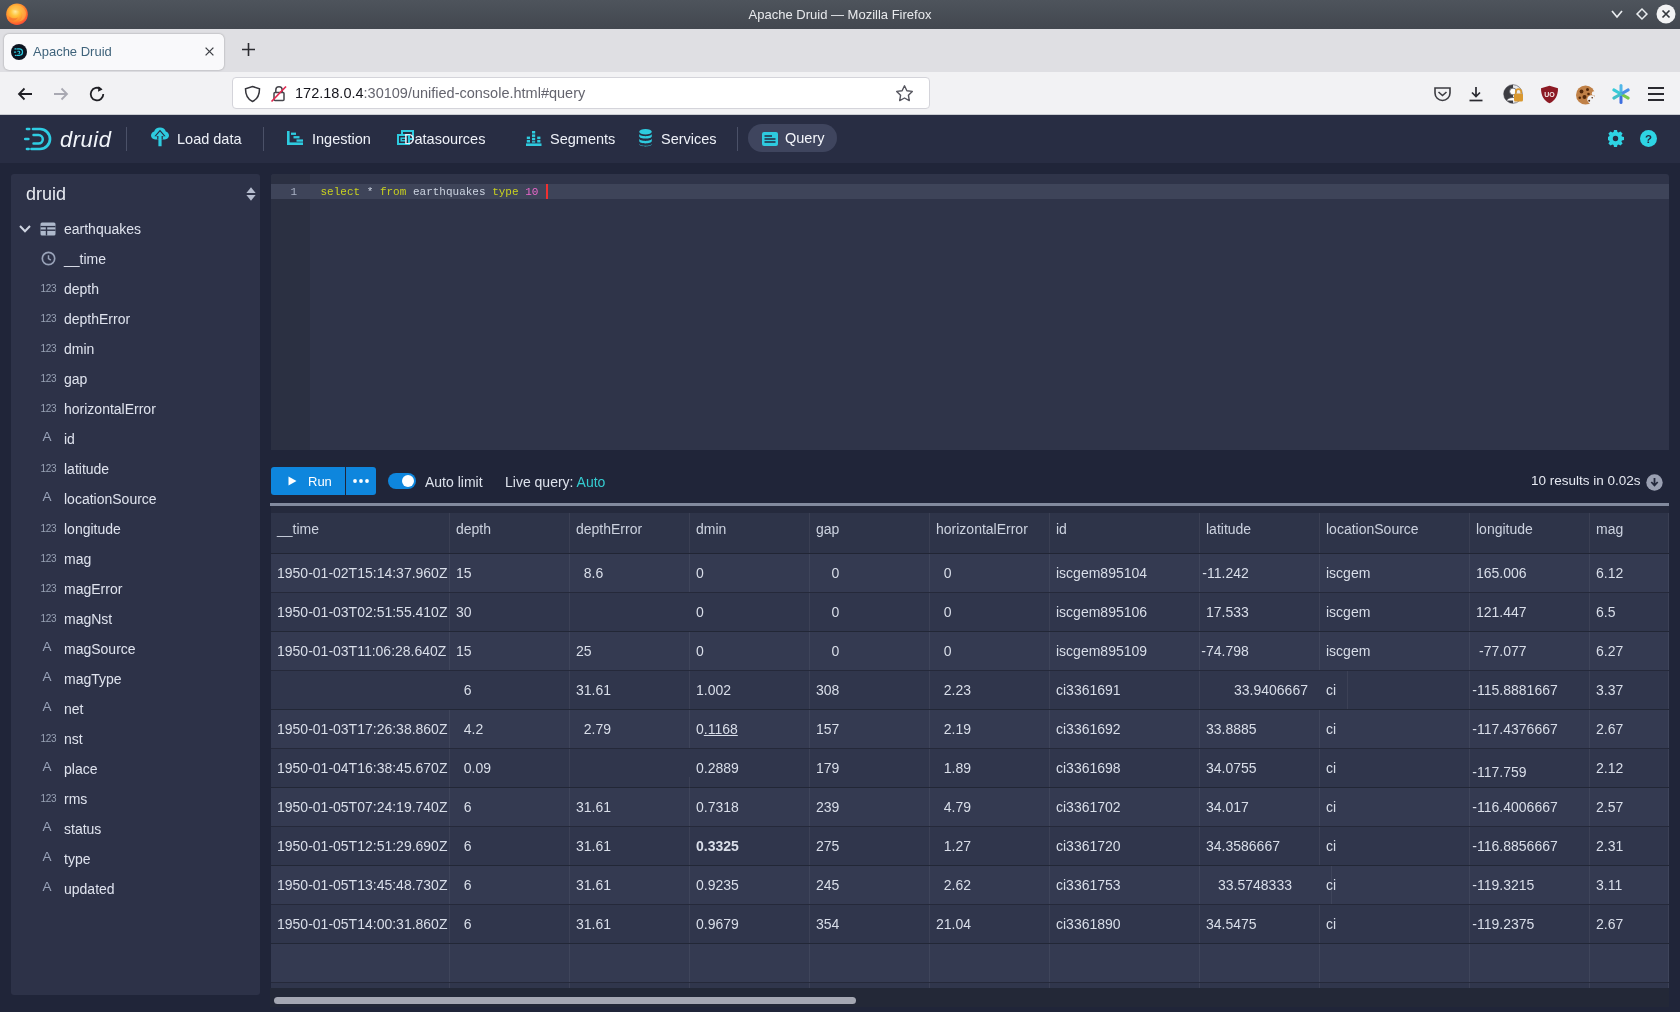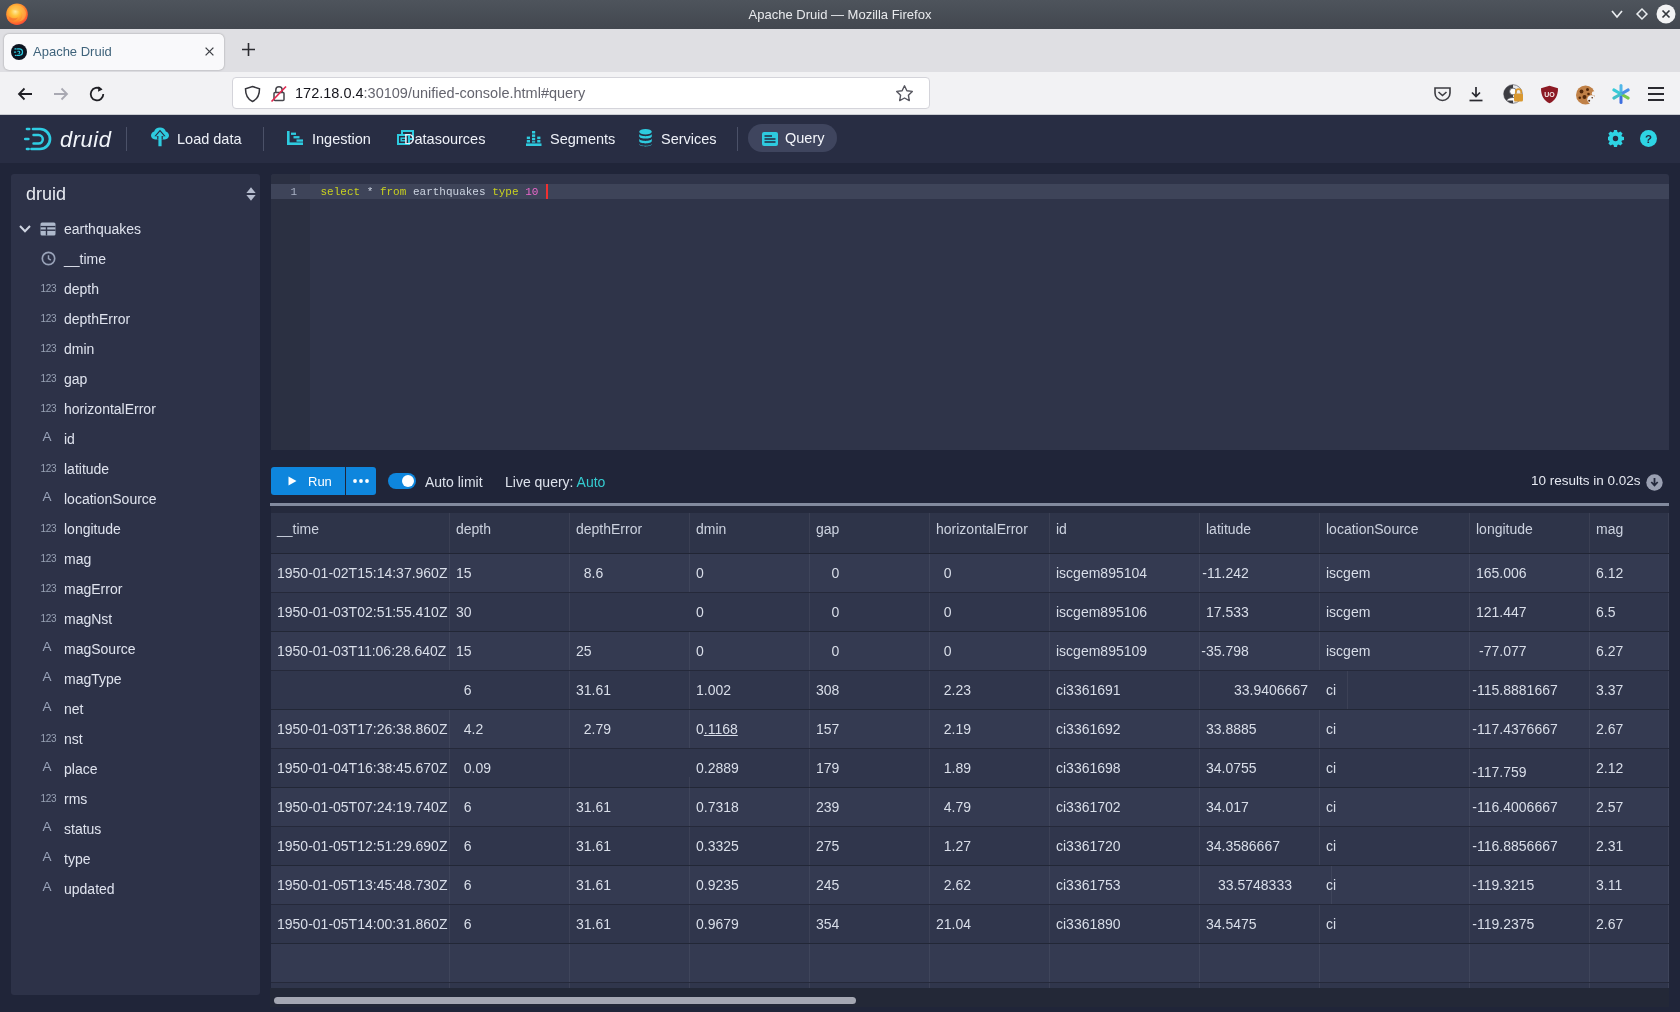--- a/index.html
+++ b/index.html
@@ -447,21 +447,21 @@
       <div class="cell" style="left:1385px;width:13px;"></div>
     </div>
     <div class="trow" style="top:125.5px;height:39px;background:#343a51;border-bottom:1px solid rgba(0,0,0,0.28);">
       <div class="cell" style="left:0px;width:179px;padding-top:11px;">1950-01-03T11:06:28.640Z</div>
       <div class="cell" style="left:179px;width:120px;padding-top:11px;padding-left:0;"><span class="ib" style="width:21.567999999999998px;">15</span></div>
       <div class="cell" style="left:299px;width:120px;padding-top:11px;padding-left:0;"><span class="ib" style="width:21.567999999999998px;">25</span></div>
       <div class="cell" style="left:419px;width:120px;padding-top:11px;padding-left:0;"><span class="ib" style="width:13.783999999999999px;">0</span></div>
       <div class="cell" style="left:539px;width:120px;padding-top:11px;padding-left:0;"><span class="ib" style="width:29.352px;">0</span></div>
       <div class="cell" style="left:659px;width:120px;padding-top:11px;padding-left:0;"><span class="ib" style="width:21.567999999999998px;">0</span></div>
       <div class="cell" style="left:779px;width:150px;padding-top:11px;">iscgem895109</div>
-      <div class="cell" style="left:929px;width:120px;padding-top:11px;padding-left:0;"><span class="ib" style="width:21.567999999999998px;">-35</span>.798</div>
+      <div class="cell" style="left:929px;width:120px;padding-top:11px;padding-left:0;"><span class="ib" style="width:21.567999999999998px;">-74</span>.798</div>
       <div class="cell" style="left:1049px;width:150px;padding-top:11px;">iscgem</div>
       <div class="cell" style="left:1199px;width:120px;padding-top:11px;padding-left:0;"><span class="ib" style="width:29.352px;">-77</span>.077</div>
       <div class="cell" style="left:1319px;width:120px;padding-top:11px;padding-left:0;"><span class="ib" style="width:13.783999999999999px;">6</span>.27</div>
       <div class="cell" style="left:1385px;width:13px;"></div>
     </div>
     <div class="trow" style="top:164.5px;height:39px;background:#30364c;border-bottom:1px solid rgba(0,0,0,0.28);">
       <div class="cell" style="left:179px;width:120px;padding-top:11px;padding-left:0;"><span class="ib" style="width:21.567999999999998px;">6</span></div>
       <div class="cell" style="left:299px;width:120px;padding-top:11px;padding-left:0;"><span class="ib" style="width:21.567999999999998px;">31</span>.61</div>
       <div class="cell" style="left:419px;width:120px;padding-top:11px;padding-left:0;"><span class="ib" style="width:13.783999999999999px;">1</span>.002</div>
       <div class="cell" style="left:539px;width:120px;padding-top:11px;padding-left:0;"><span class="ib" style="width:29.352px;">308</span></div>
@@ -512,21 +512,21 @@
       <div class="cell" style="left:929px;width:120px;padding-top:11px;padding-left:0;"><span class="ib" style="width:21.567999999999998px;">34</span>.017</div>
       <div class="cell" style="left:1049px;width:150px;padding-top:11px;">ci</div>
       <div class="cell" style="left:1199px;width:120px;padding-top:11px;padding-left:0;"><span class="ib" style="width:29.352px;">-116</span>.4006667</div>
       <div class="cell" style="left:1319px;width:120px;padding-top:11px;padding-left:0;"><span class="ib" style="width:13.783999999999999px;">2</span>.57</div>
       <div class="cell" style="left:1385px;width:13px;"></div>
     </div>
     <div class="trow" style="top:320.5px;height:39px;background:#30364c;border-bottom:1px solid rgba(0,0,0,0.28);">
       <div class="cell" style="left:0px;width:179px;padding-top:11px;">1950-01-05T12:51:29.690Z</div>
       <div class="cell" style="left:179px;width:120px;padding-top:11px;padding-left:0;"><span class="ib" style="width:21.567999999999998px;">6</span></div>
       <div class="cell" style="left:299px;width:120px;padding-top:11px;padding-left:0;"><span class="ib" style="width:21.567999999999998px;">31</span>.61</div>
-      <div class="cell" style="left:419px;width:120px;padding-top:11px;padding-left:0;"><span class="ib" style="width:13.783999999999999px;">0</span>.3325</div>
+      <div class="cell" style="left:419px;width:120px;padding-top:11px;padding-left:0;font-weight:bold;"><span class="ib" style="width:13.783999999999999px;">0</span>.3325</div>
       <div class="cell" style="left:539px;width:120px;padding-top:11px;padding-left:0;"><span class="ib" style="width:29.352px;">275</span></div>
       <div class="cell" style="left:659px;width:120px;padding-top:11px;padding-left:0;"><span class="ib" style="width:21.567999999999998px;">1</span>.27</div>
       <div class="cell" style="left:779px;width:150px;padding-top:11px;">ci3361720</div>
       <div class="cell" style="left:929px;width:120px;padding-top:11px;padding-left:0;"><span class="ib" style="width:21.567999999999998px;">34</span>.3586667</div>
       <div class="cell" style="left:1049px;width:150px;padding-top:11px;">ci</div>
       <div class="cell" style="left:1199px;width:120px;padding-top:11px;padding-left:0;"><span class="ib" style="width:29.352px;">-116</span>.8856667</div>
       <div class="cell" style="left:1319px;width:120px;padding-top:11px;padding-left:0;"><span class="ib" style="width:13.783999999999999px;">2</span>.31</div>
       <div class="cell" style="left:1385px;width:13px;"></div>
     </div>
     <div class="trow" style="top:359.5px;height:39px;background:#343a51;border-bottom:1px solid rgba(0,0,0,0.28);">

